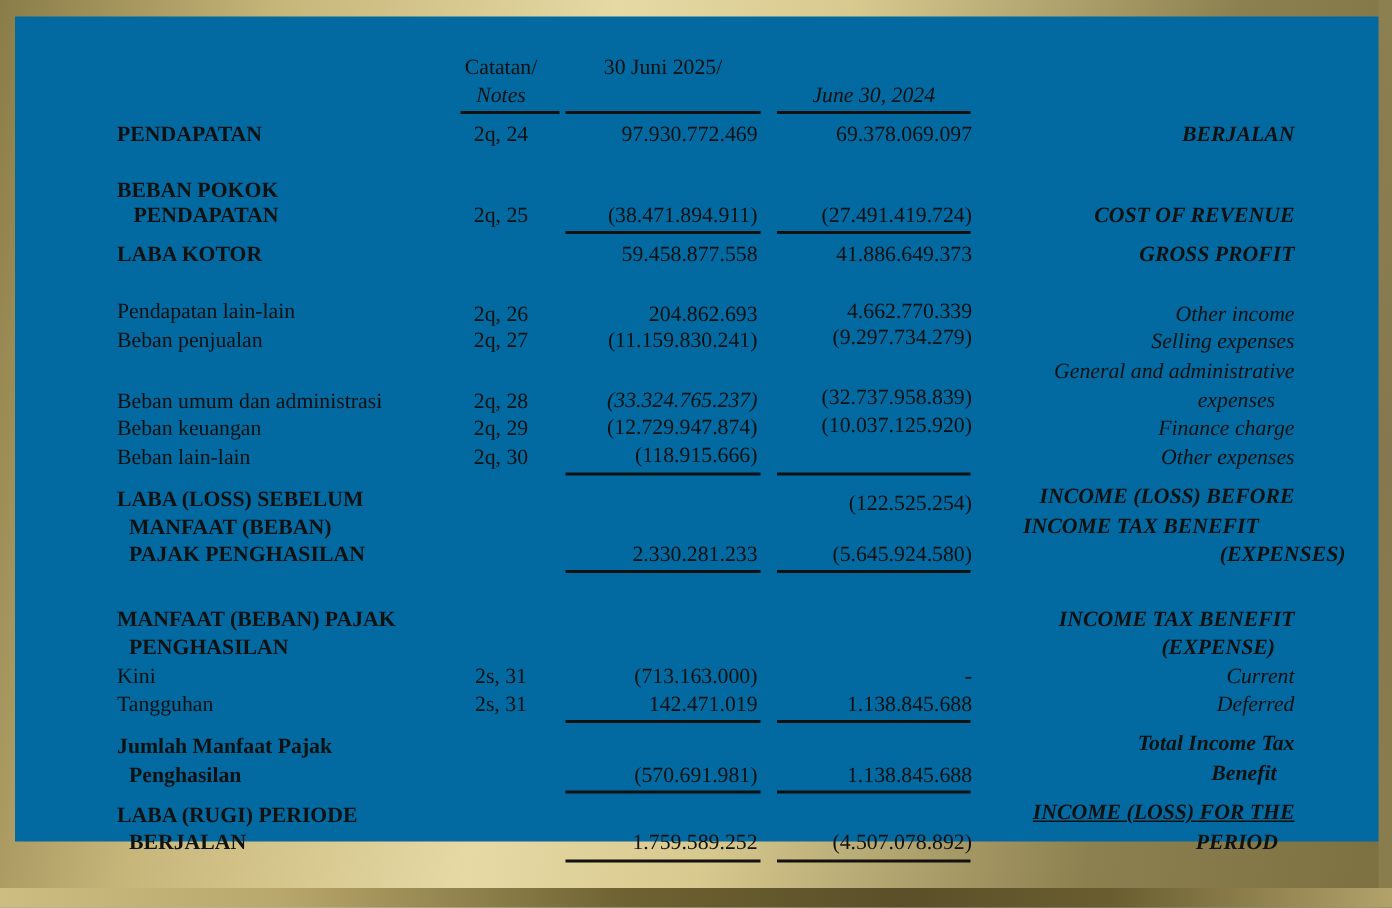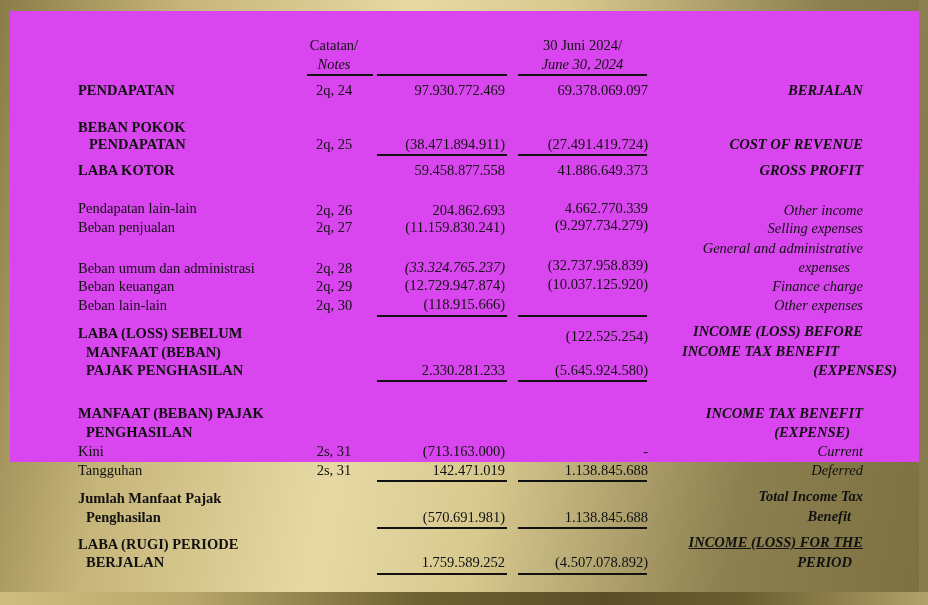--- a/index.html
+++ b/index.html
@@ -11,22 +11,22 @@
   }
   .frame-bottom {
     position: absolute; left: 0; top: 592px; width: 928px; height: 13px;
     background: linear-gradient(90deg, #cdbd80 0%, #b9a86c 20%, #6e6232 45%, #5a4f28 65%, #6a5e30 80%, #b2a26a 100%);
   }
   .frame-right {
     position: absolute; left: 919px; top: 0; width: 9px; height: 605px;
     background: linear-gradient(180deg, #8c8050 0%, #857850 50%, #8a7d4c 100%);
   }
   .page {
-    position: absolute; left: 10px; top: 11px; width: 909px; height: 451px;
-    background: #d946ef;
+    position: absolute; left: 10px; top: 11px; width: 909px; height: 550px;
+    background: #0369a1;
   }
   .t { position: absolute; font-size: 14.5px; line-height: 18px; white-space: nowrap; }
   .b { font-weight: bold; }
   .i { font-style: italic; }
   .c { text-align: center; }
   .col-notes { left: 290px; width: 68px; text-align: center; }
   .col-2025 { left: 370px; width: 125px; text-align: right; }
   .col-2024 { left: 510px; width: 128px; text-align: right; }
   .col-eng { left: 600px; width: 253px; text-align: right; }
   .line { position: absolute; height: 2px; background: #111; }
@@ -37,21 +37,21 @@
 </head>
 <body>
 
 <div class="frame-right"></div>
 <div class="frame-bottom"></div>
 
 <div class="page">
 
   <div class="t col-notes" style="top:25px;">Catatan/</div>
   <div class="t col-notes i" style="top:44px;">Notes</div>
-  <div class="t c" style="left:508px;width:129px;top:25px;">30 Juni 2024/</div>
+  <div class="t c" style="left:367px;width:130px;top:25px;">30 Juni 2025/</div>
   <div class="t c i" style="left:508px;width:129px;top:44px;">June 30, 2024</div>
   <div class="line ln-notes" style="top:63px;"></div>
   <div class="line ln-2025" style="top:63px;"></div>
   <div class="line ln-2024" style="top:63px;"></div>
 
   <div>
     <div class="t b" style="left:68px;top:70px;">PENDAPATAN</div>
     <div class="t col-notes" style="top:70px;">2q, 24</div>
     <div class="t col-2025" style="top:70px;">97.930.772.469</div>
     <div class="t col-2024" style="top:70px;">69.378.069.097</div>

